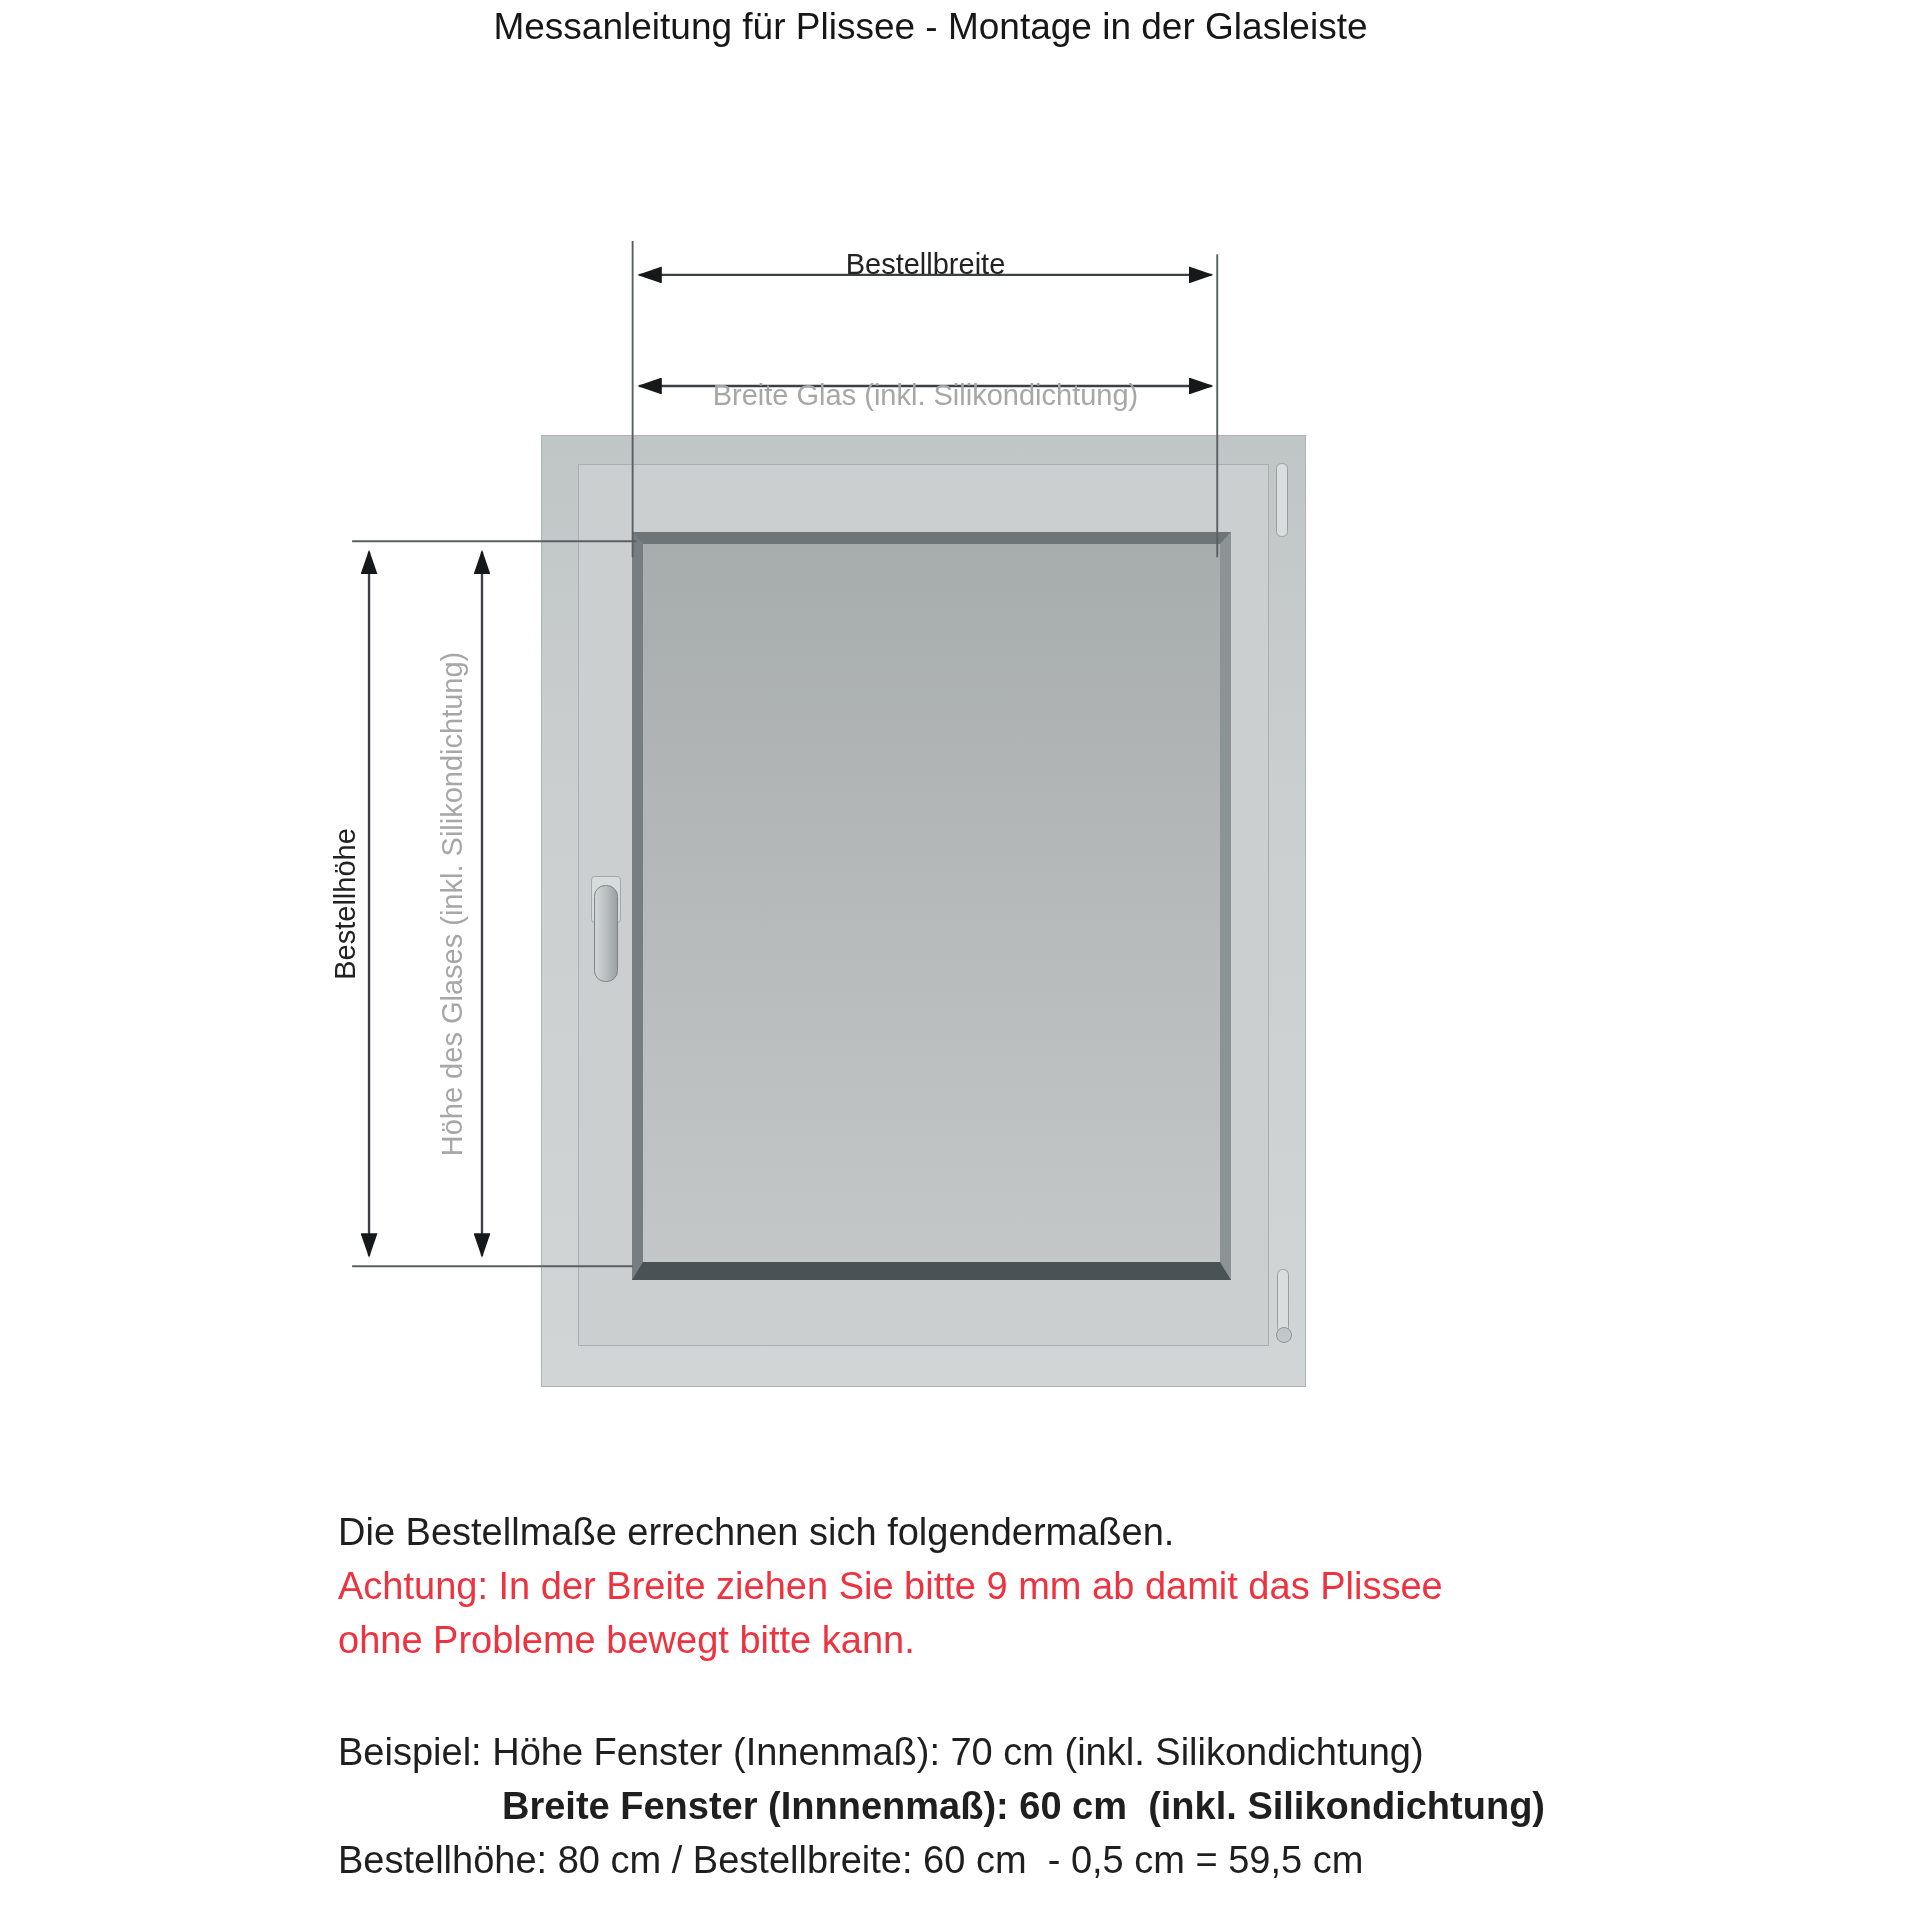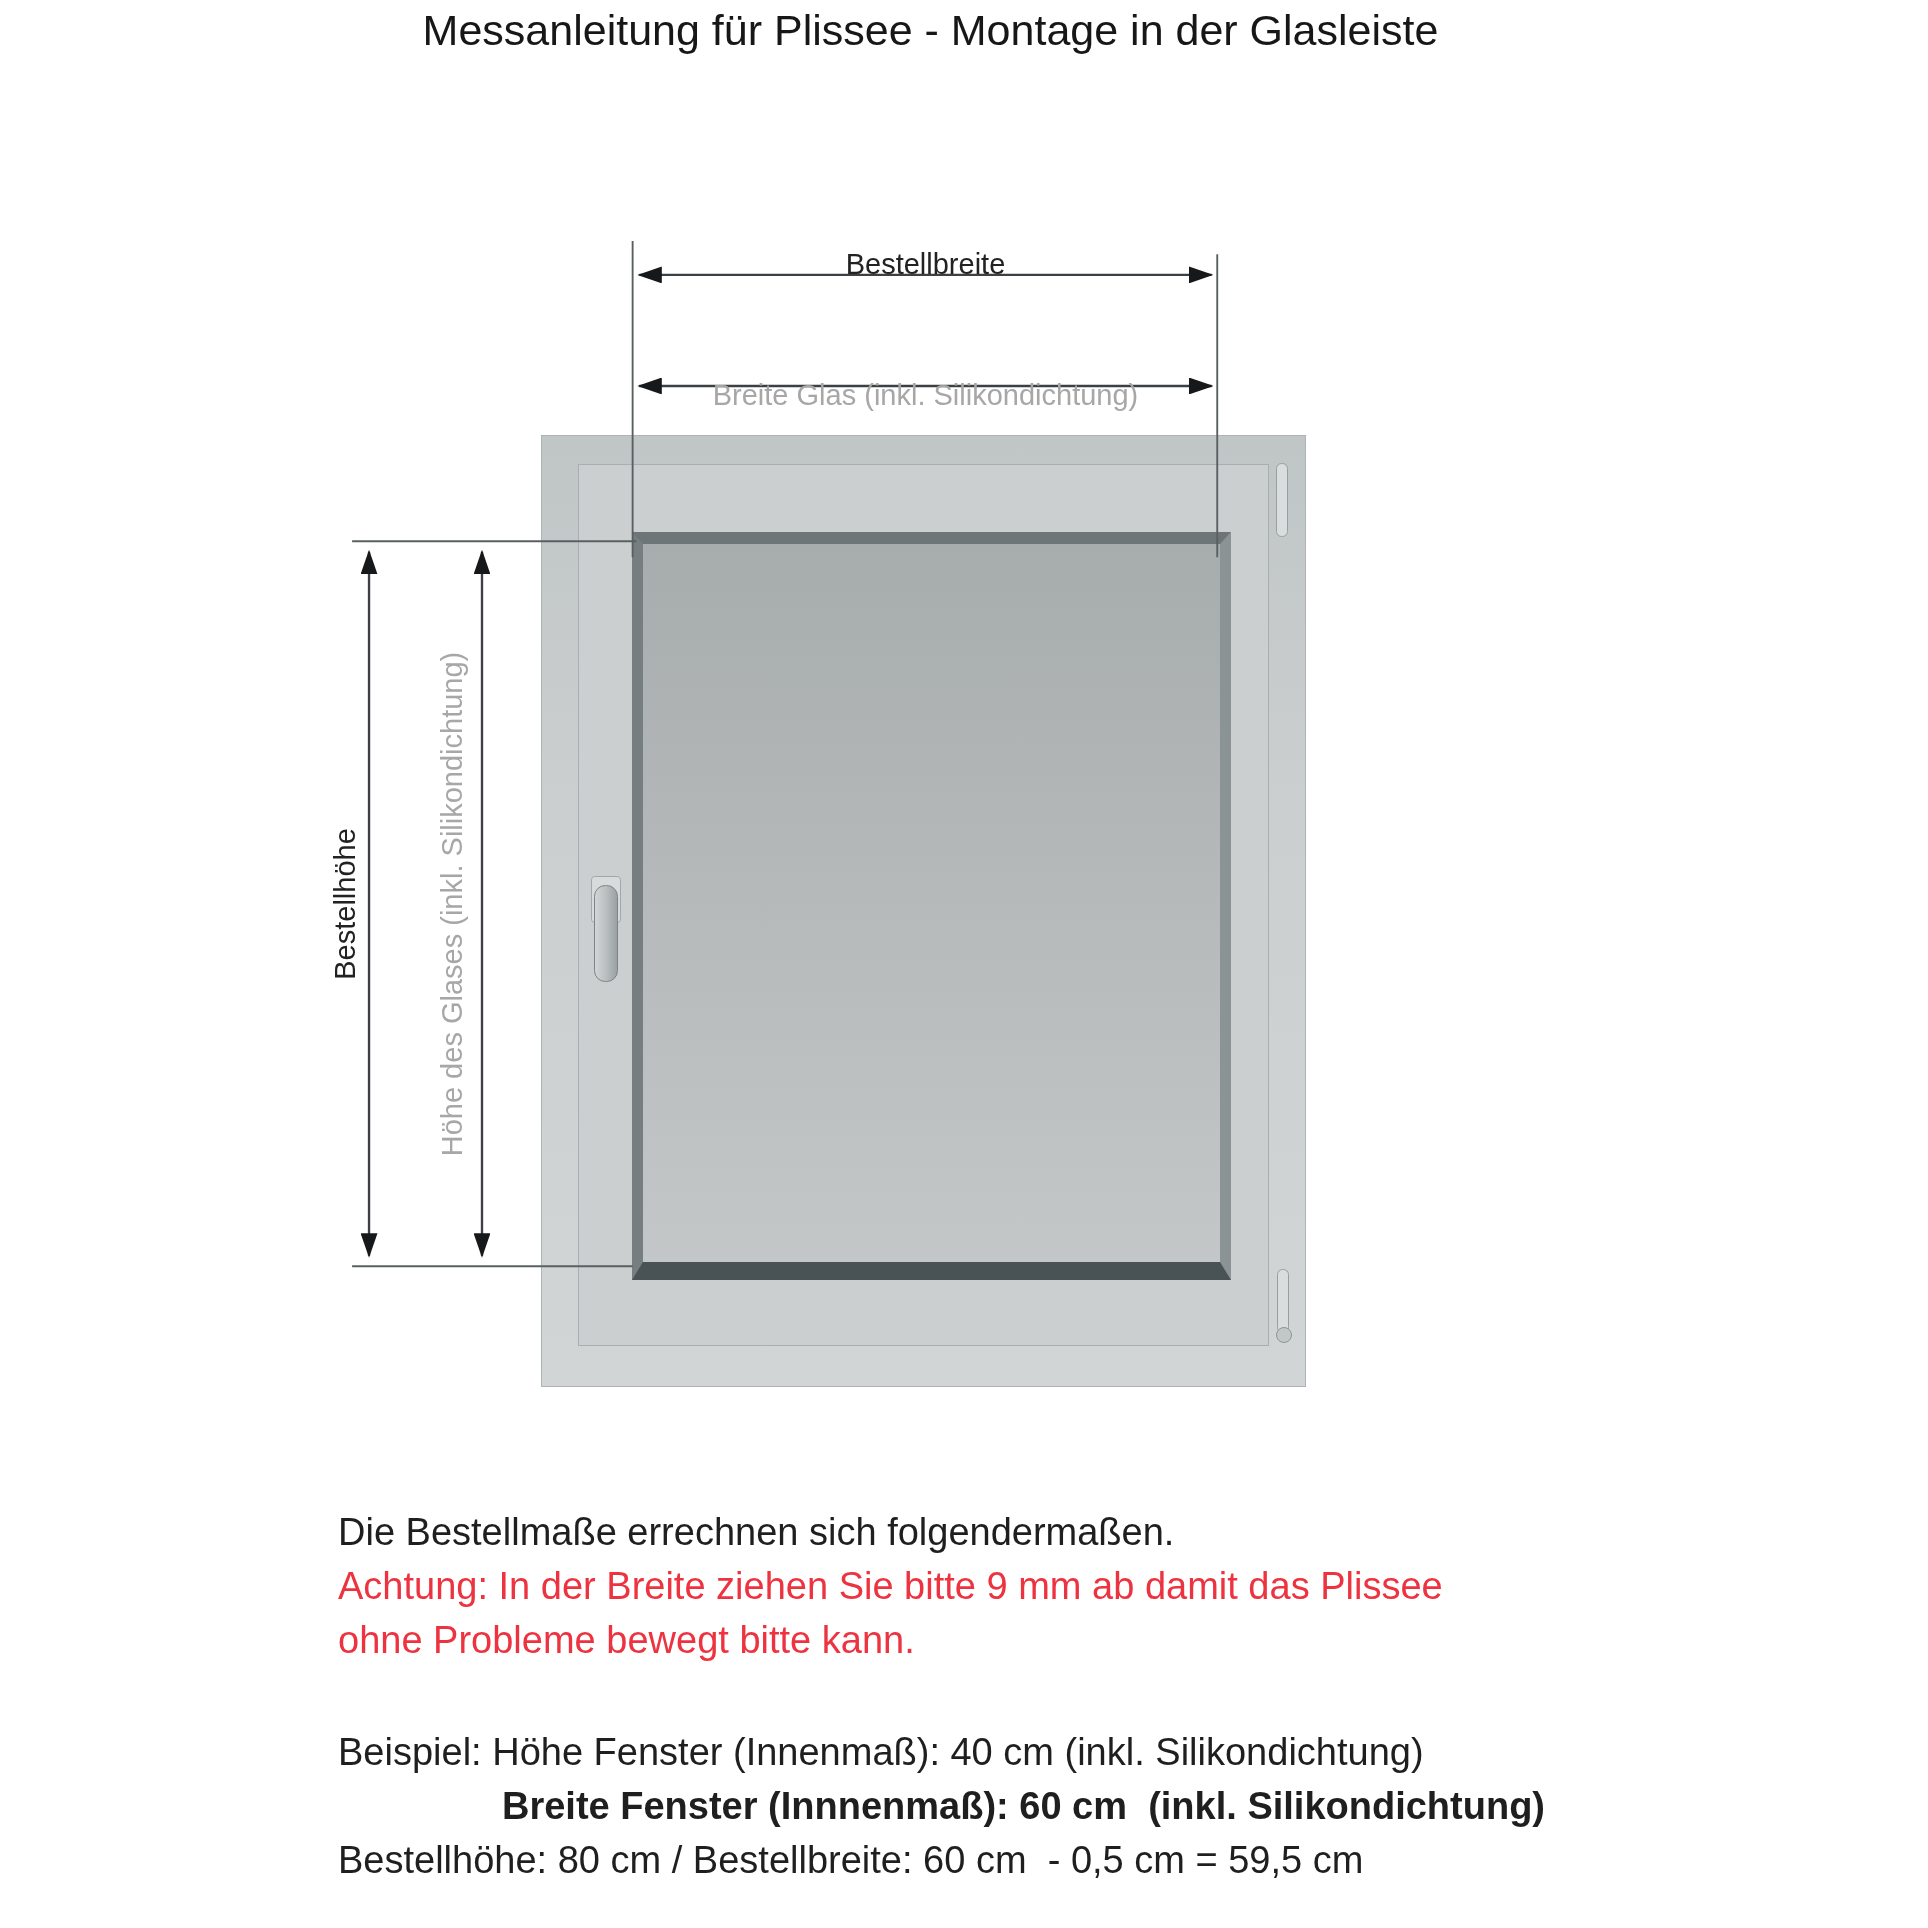--- a/index.html
+++ b/index.html
@@ -3,21 +3,21 @@
 <meta charset="utf-8">
 <style>
   html,body{margin:0;padding:0;background:#ffffff;}
   #canvas{
     position:relative;width:1928px;height:1928px;background:#ffffff;overflow:hidden;
     font-family:"Liberation Sans",sans-serif;color:#1c1c1c;
   }
   
   .title{
     position:absolute;left:0;top:5.6px;width:1861px;text-align:center;
-    font-size:43px;font-weight:400;letter-spacing:0;color:#171717;
+    font-size:37px;font-weight:400;letter-spacing:0;color:#171717;
   }
   
   .win-frame{
     position:absolute;left:541px;top:435px;width:765px;height:952px;
     background:linear-gradient(180deg,#c0c5c6 0%,#cbcfd0 40%,#d2d5d5 100%);
     border:0.9px solid #aeb3b5;box-sizing:border-box;
   }
   .win-sash{
     position:absolute;left:36px;top:28px;right:36px;bottom:40px;
     border:1.9px solid rgba(128,136,139,0.45);box-sizing:border-box;
@@ -116,19 +116,19 @@
   <div class="dim-label lbl-bestellbreite">Bestellbreite</div>
   <div class="dim-label gray lbl-breite-glas">Breite Glas (inkl. Silikondichtung)</div>
   <div class="vlabel lbl-bestellhoehe">Bestellhöhe</div>
   <div class="vlabel lbl-hoehe-glas">Höhe des Glases (inkl. Silikondichtung)</div>
 
   <div class="textblock">
     <div class="textline">Die Bestellmaße errechnen sich folgendermaßen.</div>
     <div class="textline warning">Achtung: In der Breite ziehen Sie bitte 9 mm ab damit das Plissee</div>
     <div class="textline warning">ohne Probleme bewegt bitte kann.</div>
     <div class="example-gap"></div>
-    <div class="textline">Beispiel: Höhe Fenster (Innenmaß): 40 cm (inkl. Silikondichtung)</div>
+    <div class="textline">Beispiel: Höhe Fenster (Innenmaß): 70 cm (inkl. Silikondichtung)</div>
     <div class="textline indent">Breite Fenster (Innnenmaß): 60 cm  (inkl. Silikondichtung)</div>
     <div class="textline">Bestellhöhe: 80 cm / Bestellbreite: 60 cm  - 0,5 cm = 59,5 cm</div>
   </div>
 
 </div>
 
 
 </body></html>

